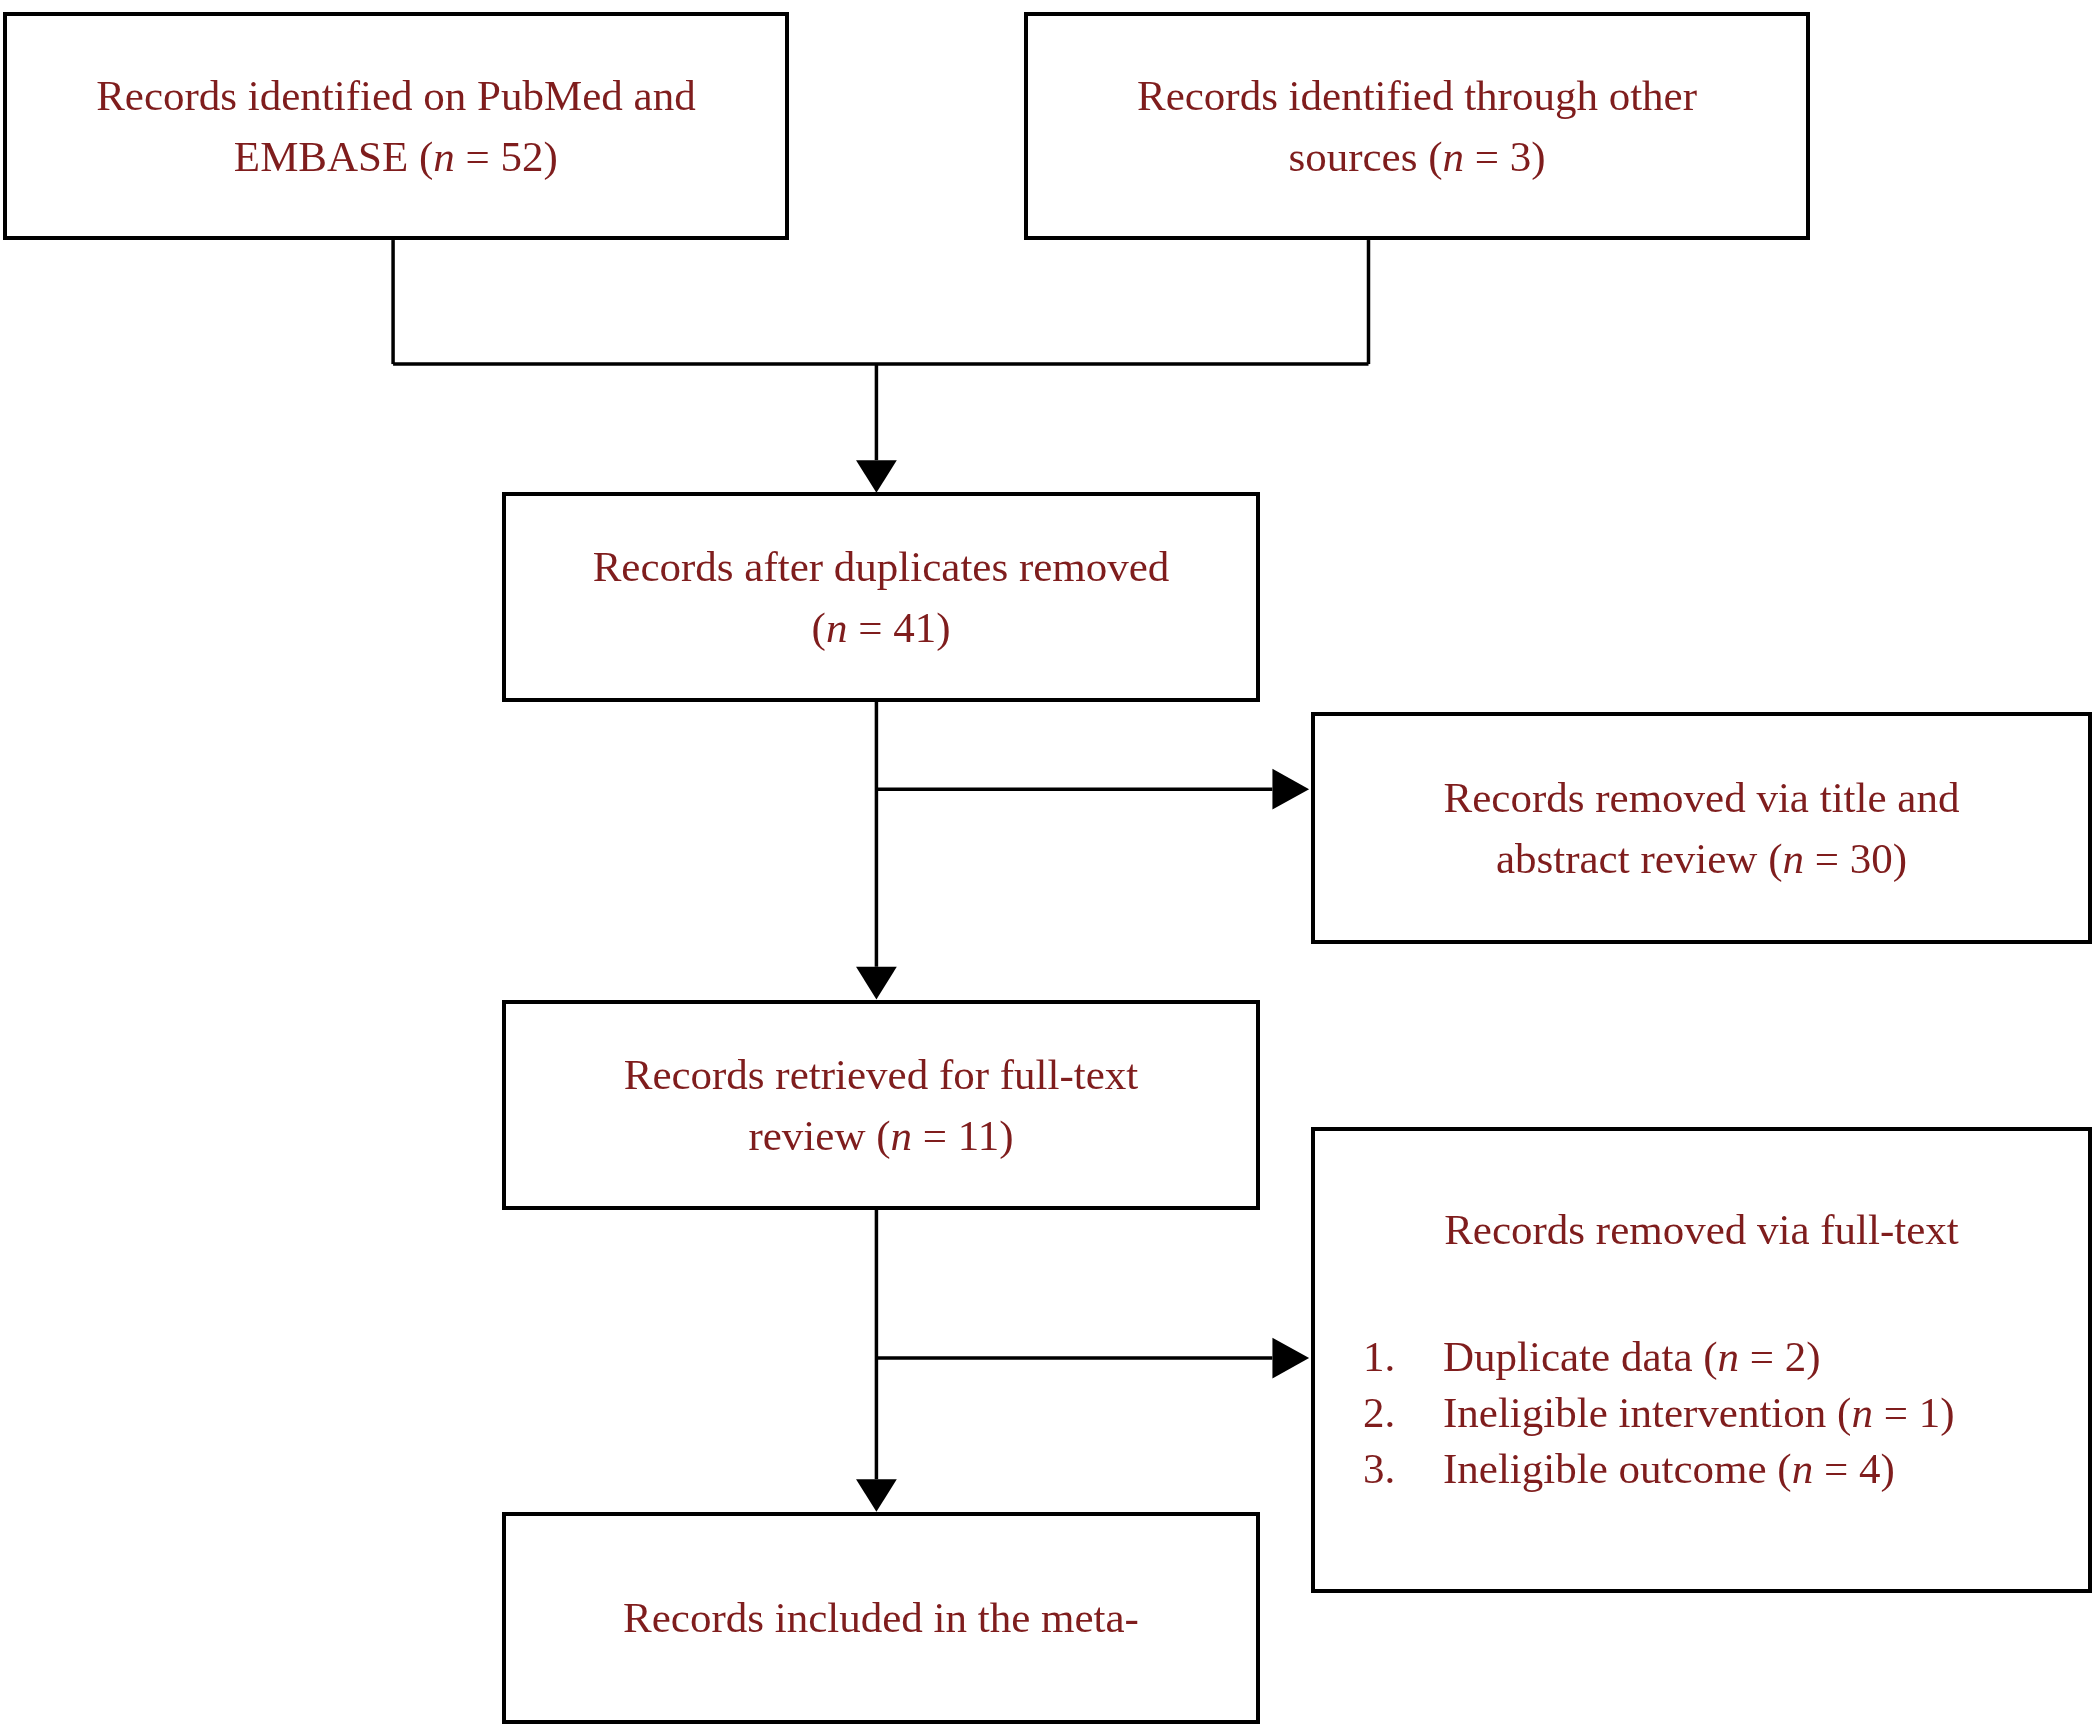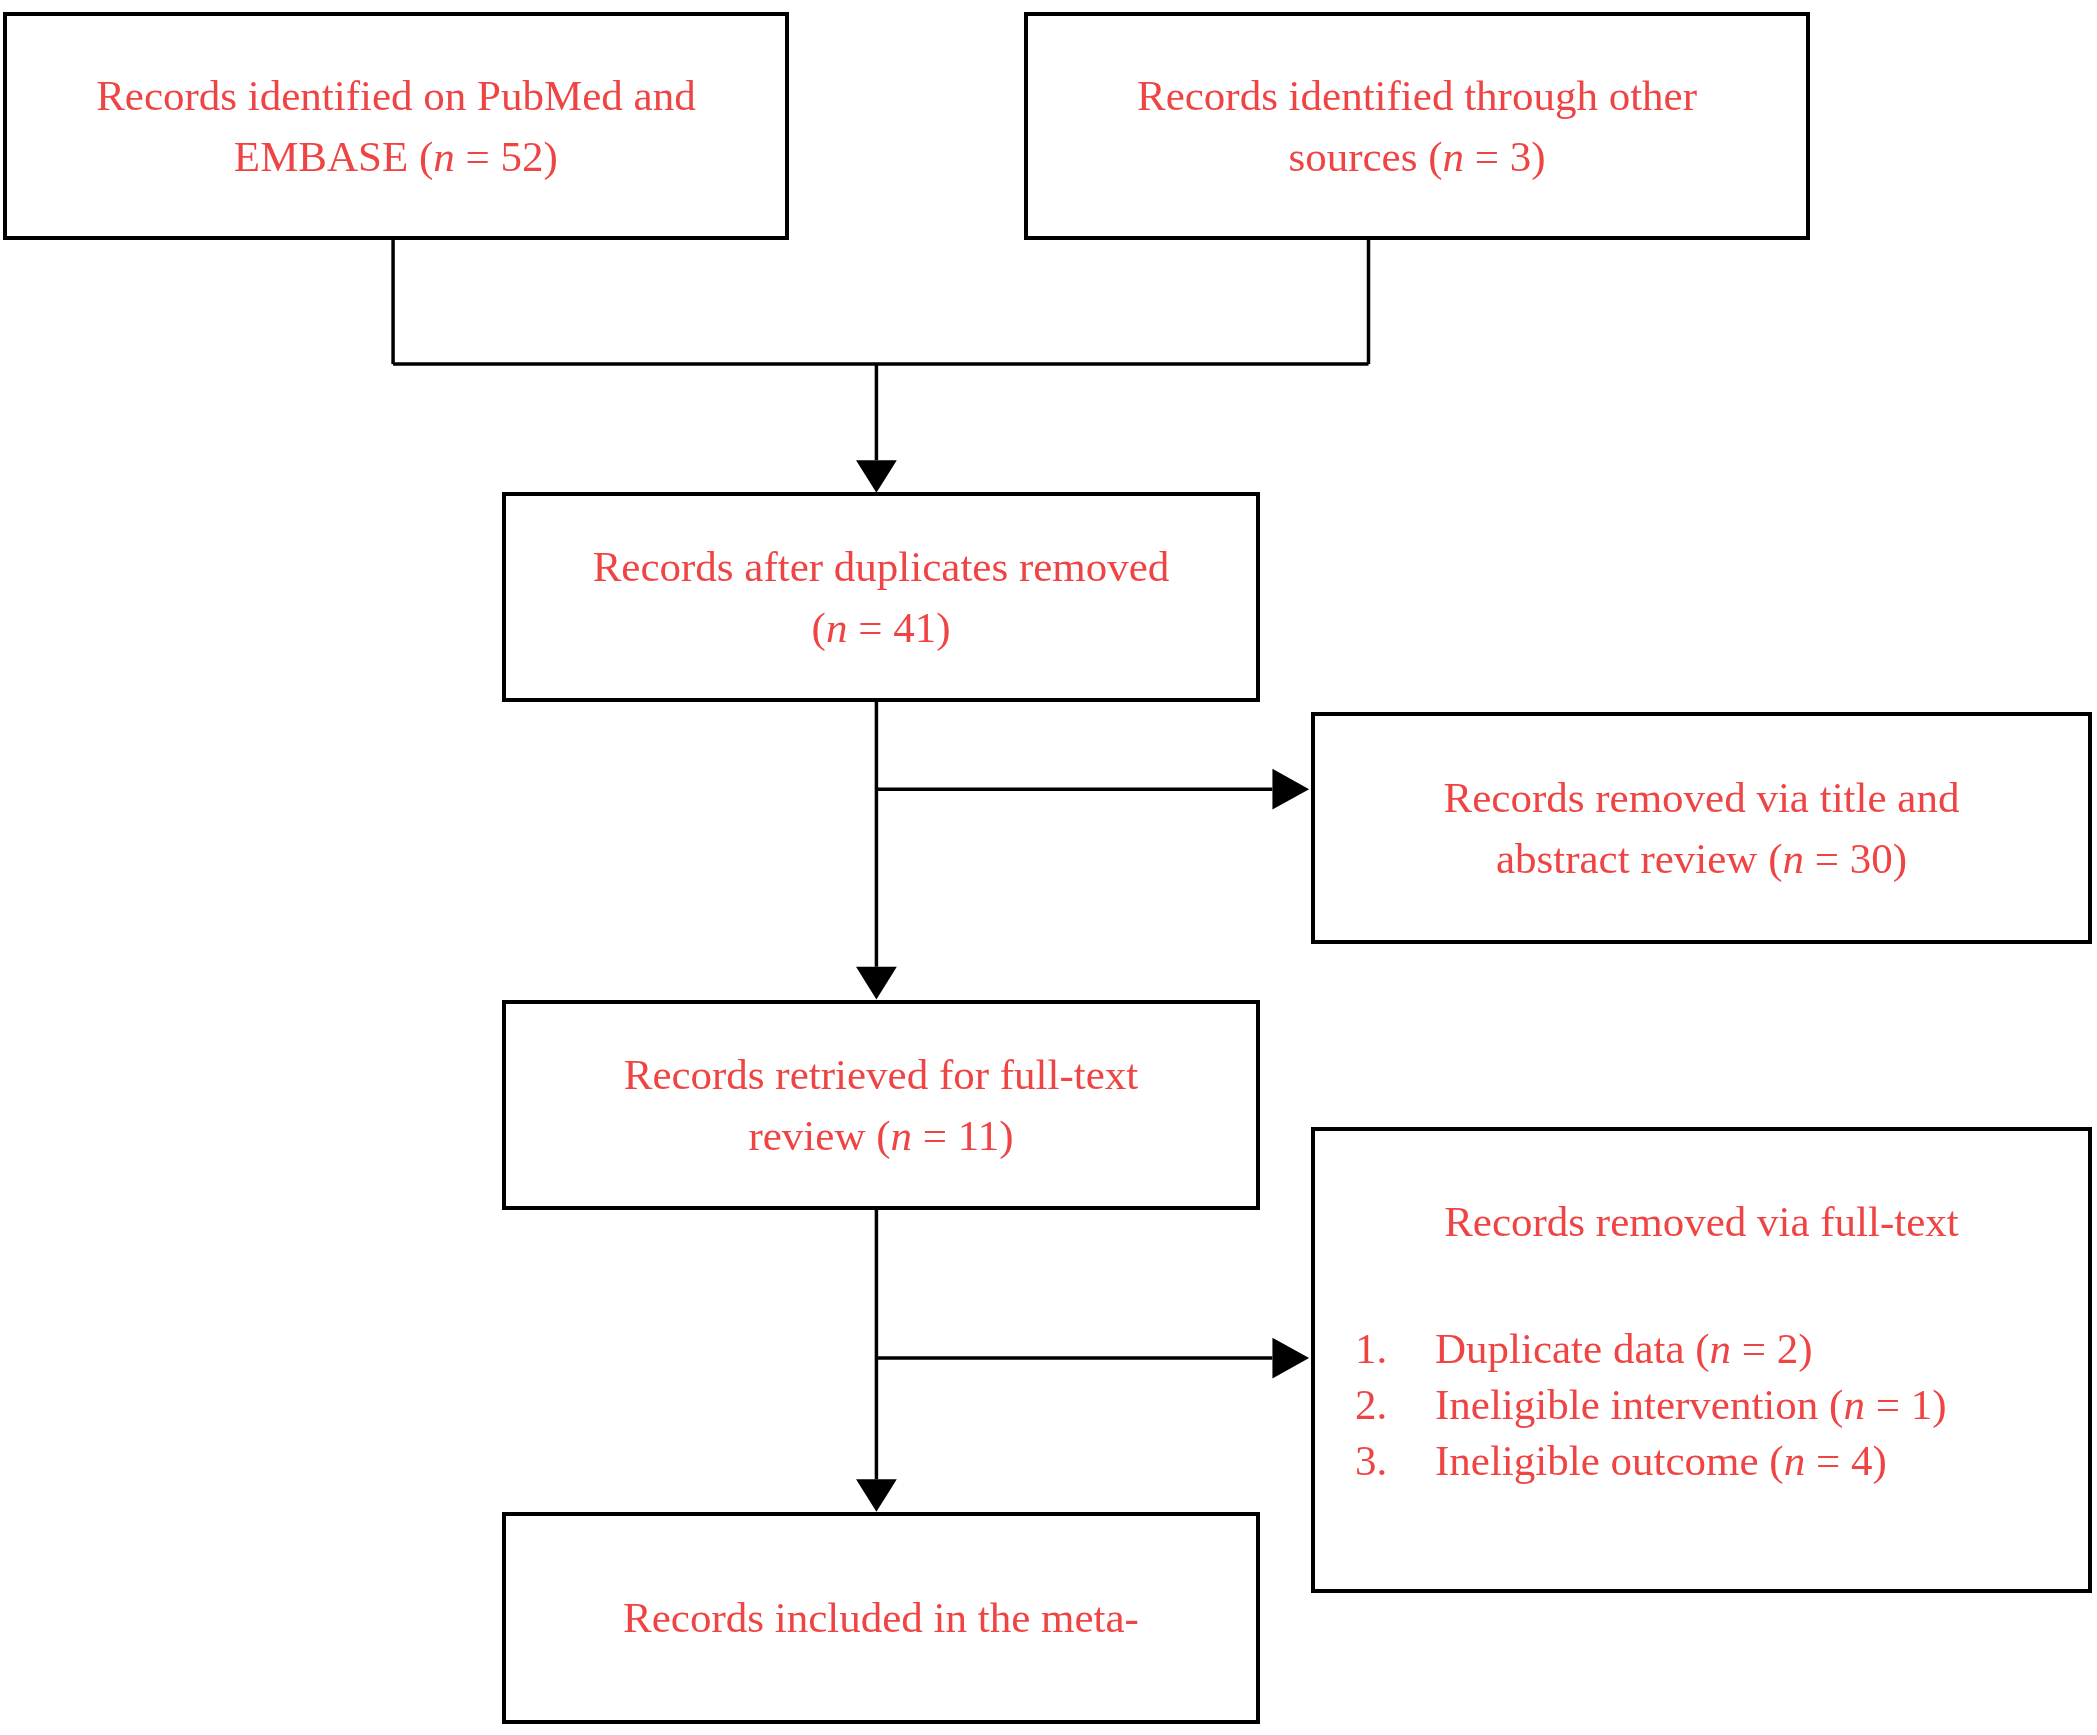--- a/index.html
+++ b/index.html
@@ -26,36 +26,36 @@
   .node {
     position: absolute;
     box-sizing: border-box;
     background: #ffffff;
     border: 4.1px solid #000000;
     display: flex;
     flex-direction: column;
     align-items: center;
     justify-content: center;
     text-align: center;
-    color: #ef4444;
+    color: #7f1d1d;
     font-size: 43px;
     line-height: 1.42;
     padding: 5.8px 17.5px;
   }
   .node .line {
     display: block;
     white-space: nowrap;
   }
   .node em.nvar {
     font-style: italic;
   }
   
   .node.with-list {
     justify-content: flex-start;
-    padding: 4px;
+    padding: 12px;
   }
   .node.with-list .heading {
     width: 100%;
     text-align: center;
     margin-top: 56px;
   }
   .reason-list {
     list-style: none;
     margin: 0;
     padding: 0;

